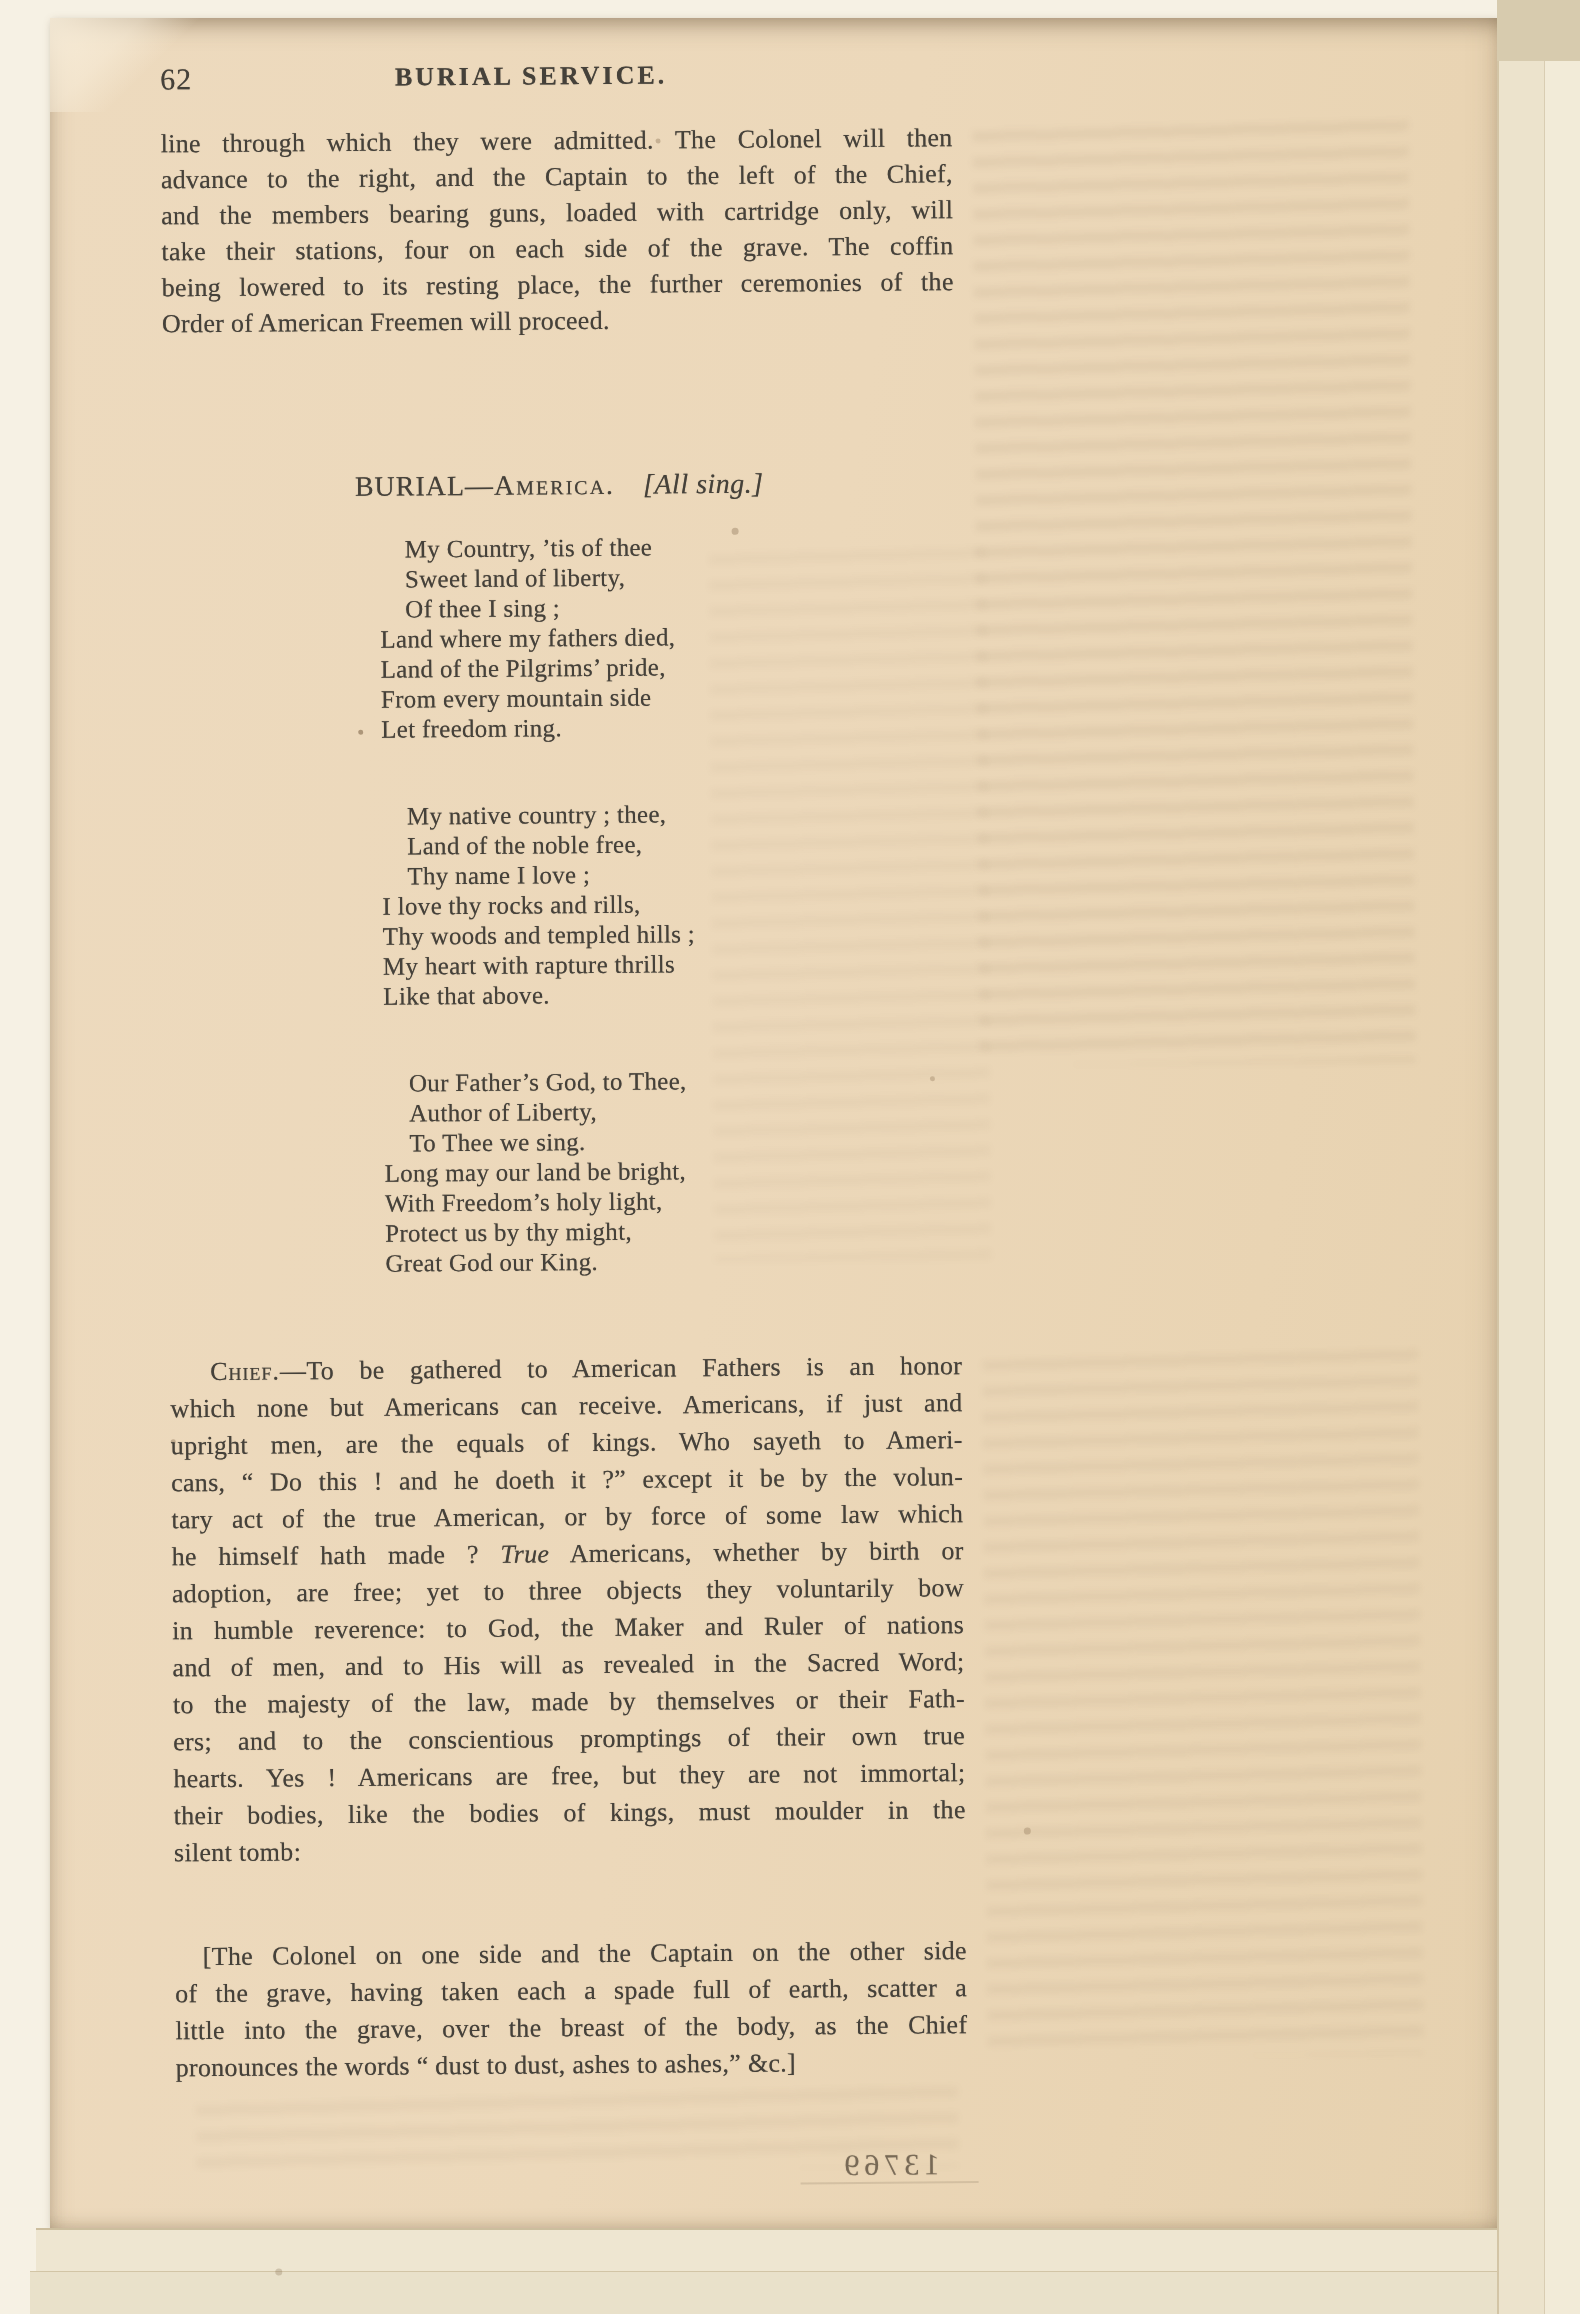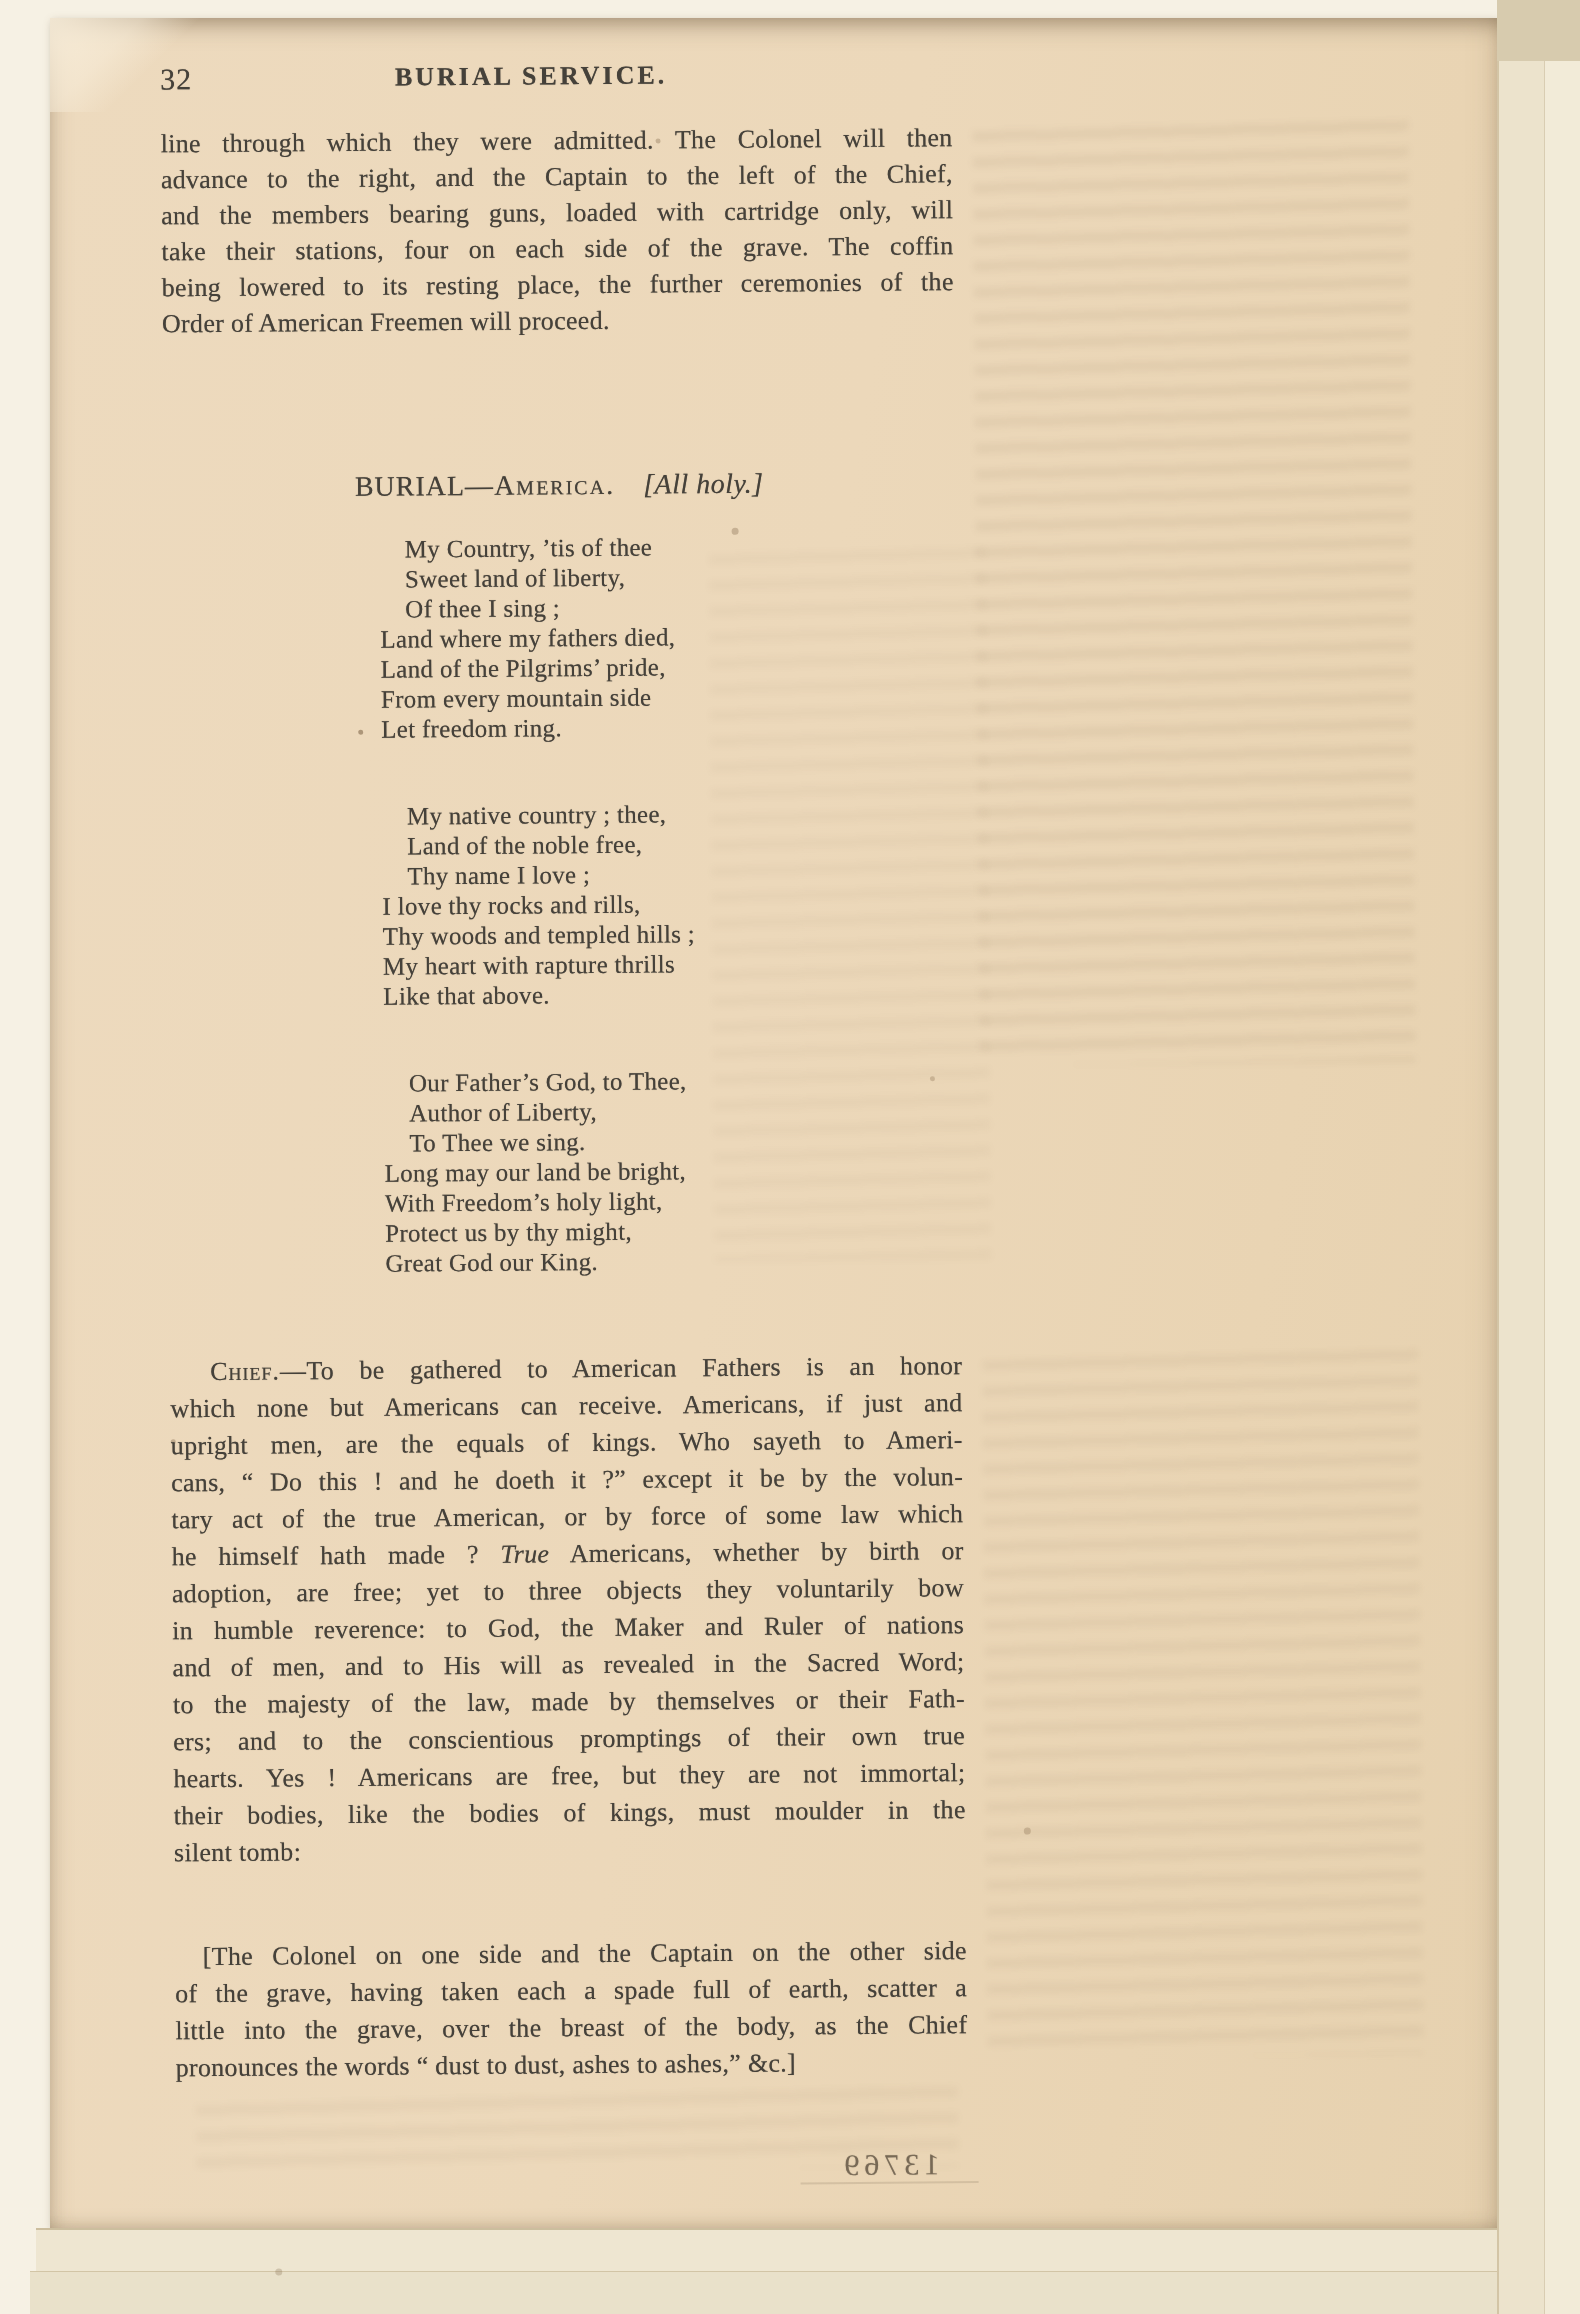--- a/index.html
+++ b/index.html
@@ -99,34 +99,34 @@
 <div class="edge-b2"></div>
 
 <div class="content">
 
   <div class="ghost g1"></div>
   <div class="ghost g2"></div>
   <div class="ghost g3"></div>
   <div class="ghost g4"></div>
   <div class="specks"></div>
 
-  <div class="pgnum">32</div>
+  <div class="pgnum">62</div>
   <div class="runhead">BURIAL SERVICE.</div>
 
   <div class="para p1">
     <div class="line">line through which they were admitted. The Colonel will then</div>
     <div class="line">advance to the right, and the Captain to the left of the Chief,</div>
     <div class="line">and the members bearing guns, loaded with cartridge only, will</div>
     <div class="line">take their stations, four on each side of the grave. The coffin</div>
     <div class="line">being lowered to its resting place, the further ceremonies of the</div>
     <div class="line last">Order of American Freemen will proceed.</div>
   </div>
 
   <div class="musichead">
-    <span>BURIAL—</span><span class="title">America.</span><span class="dir">[All holy.]</span>
+    <span>BURIAL—</span><span class="title">America.</span><span class="dir">[All sing.]</span>
   </div>
 
   <div class="verse v1">
     <div class="vline ind">My Country, ’tis of thee</div>
     <div class="vline ind">Sweet land of liberty,</div>
     <div class="vline ind">Of thee I sing ;</div>
     <div class="vline">Land where my fathers died,</div>
     <div class="vline">Land of the Pilgrims’ pride,</div>
     <div class="vline">From every mountain side</div>
     <div class="vline">Let freedom ring.</div>

